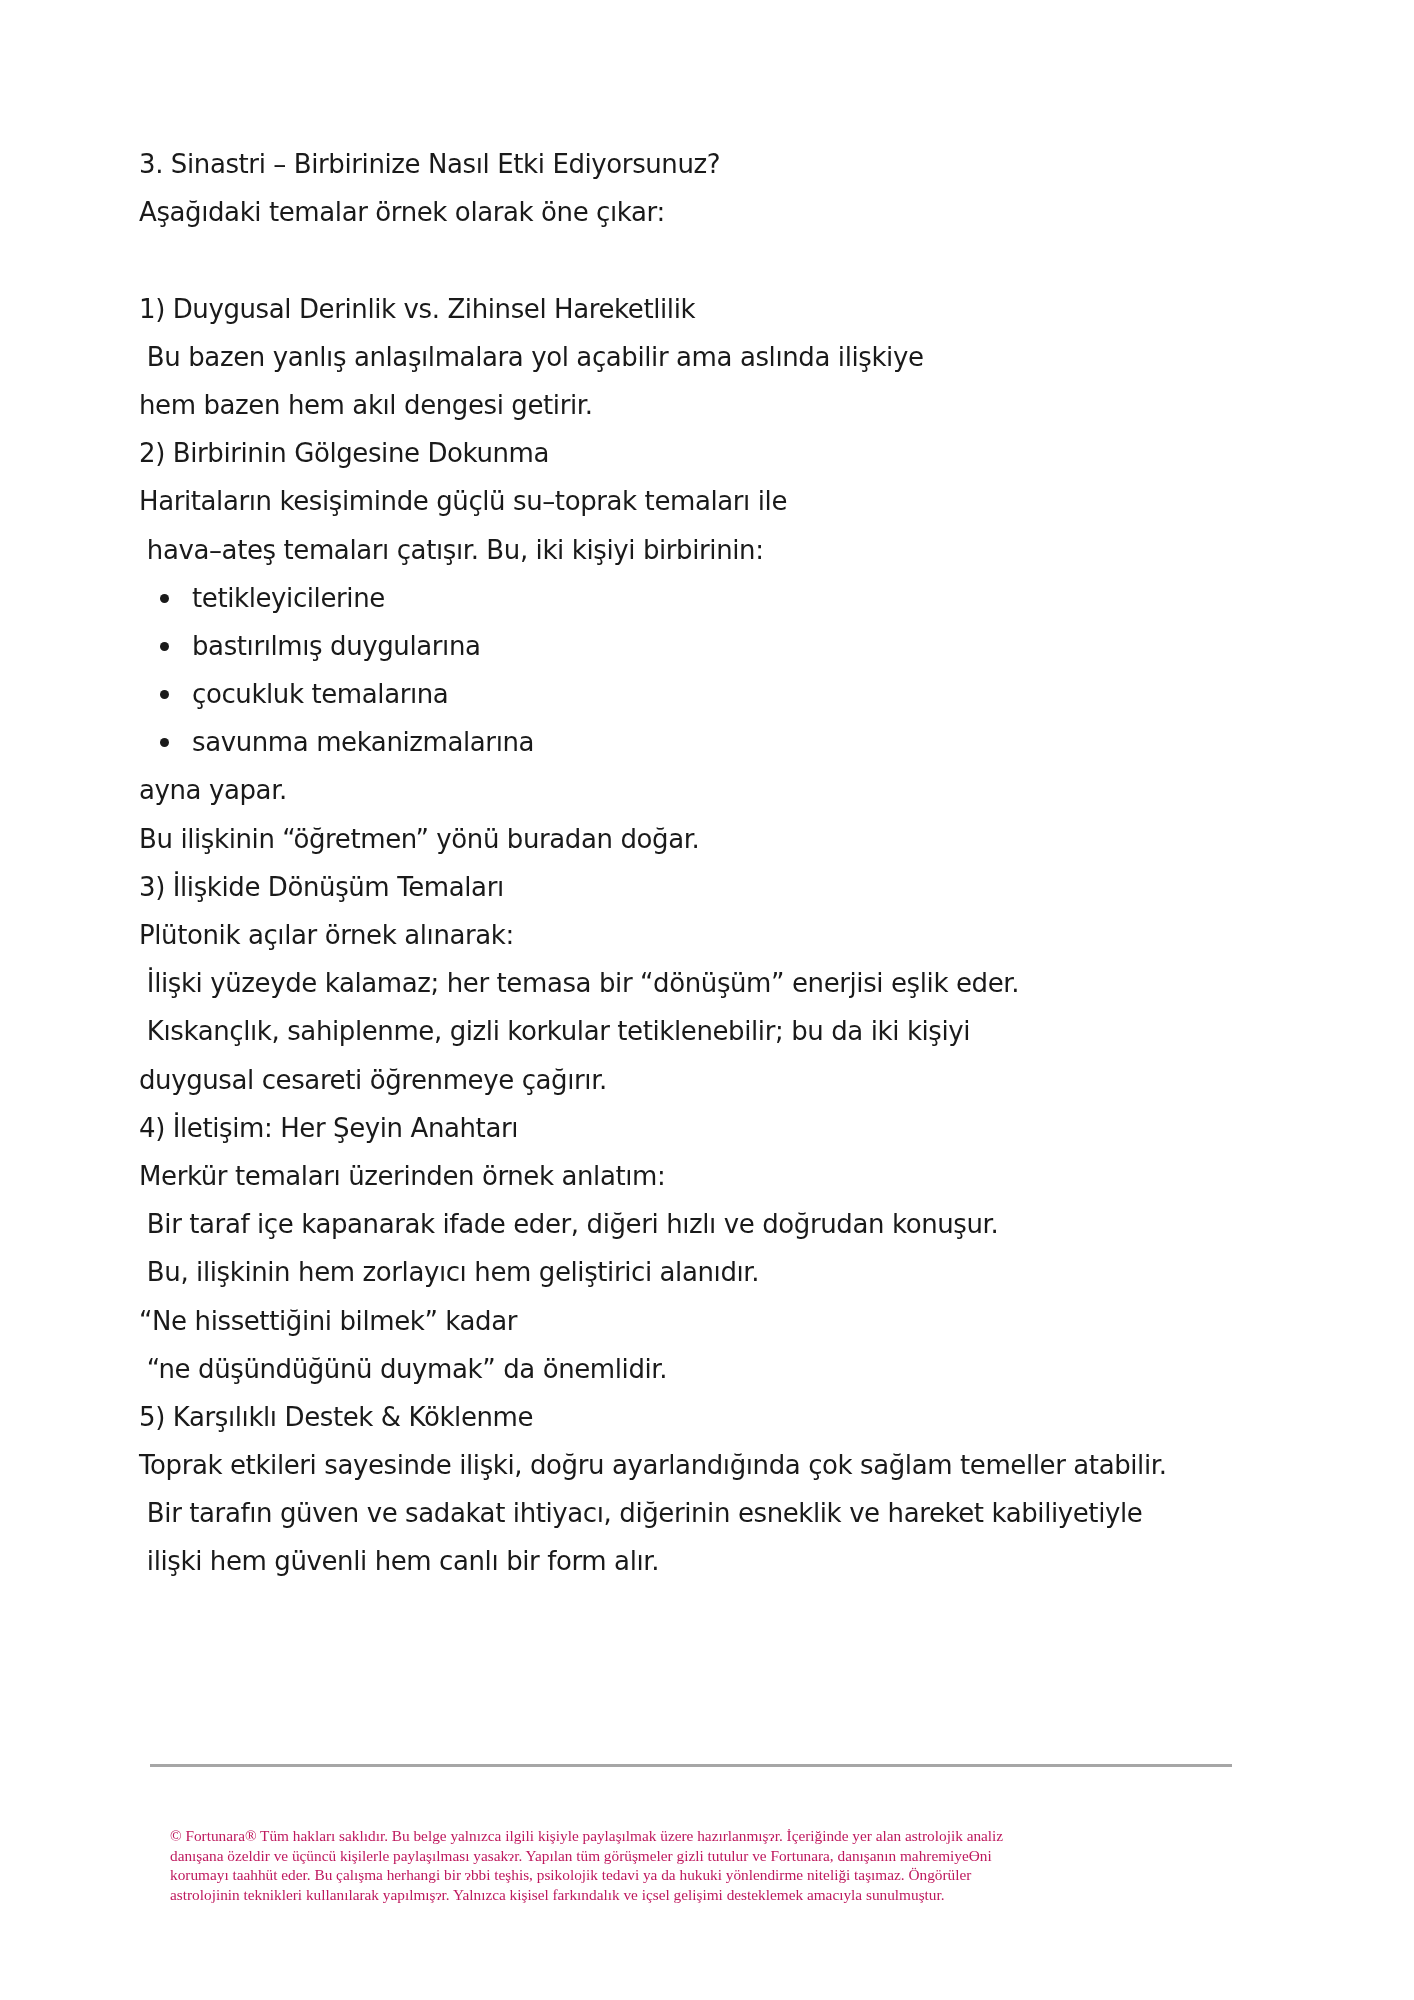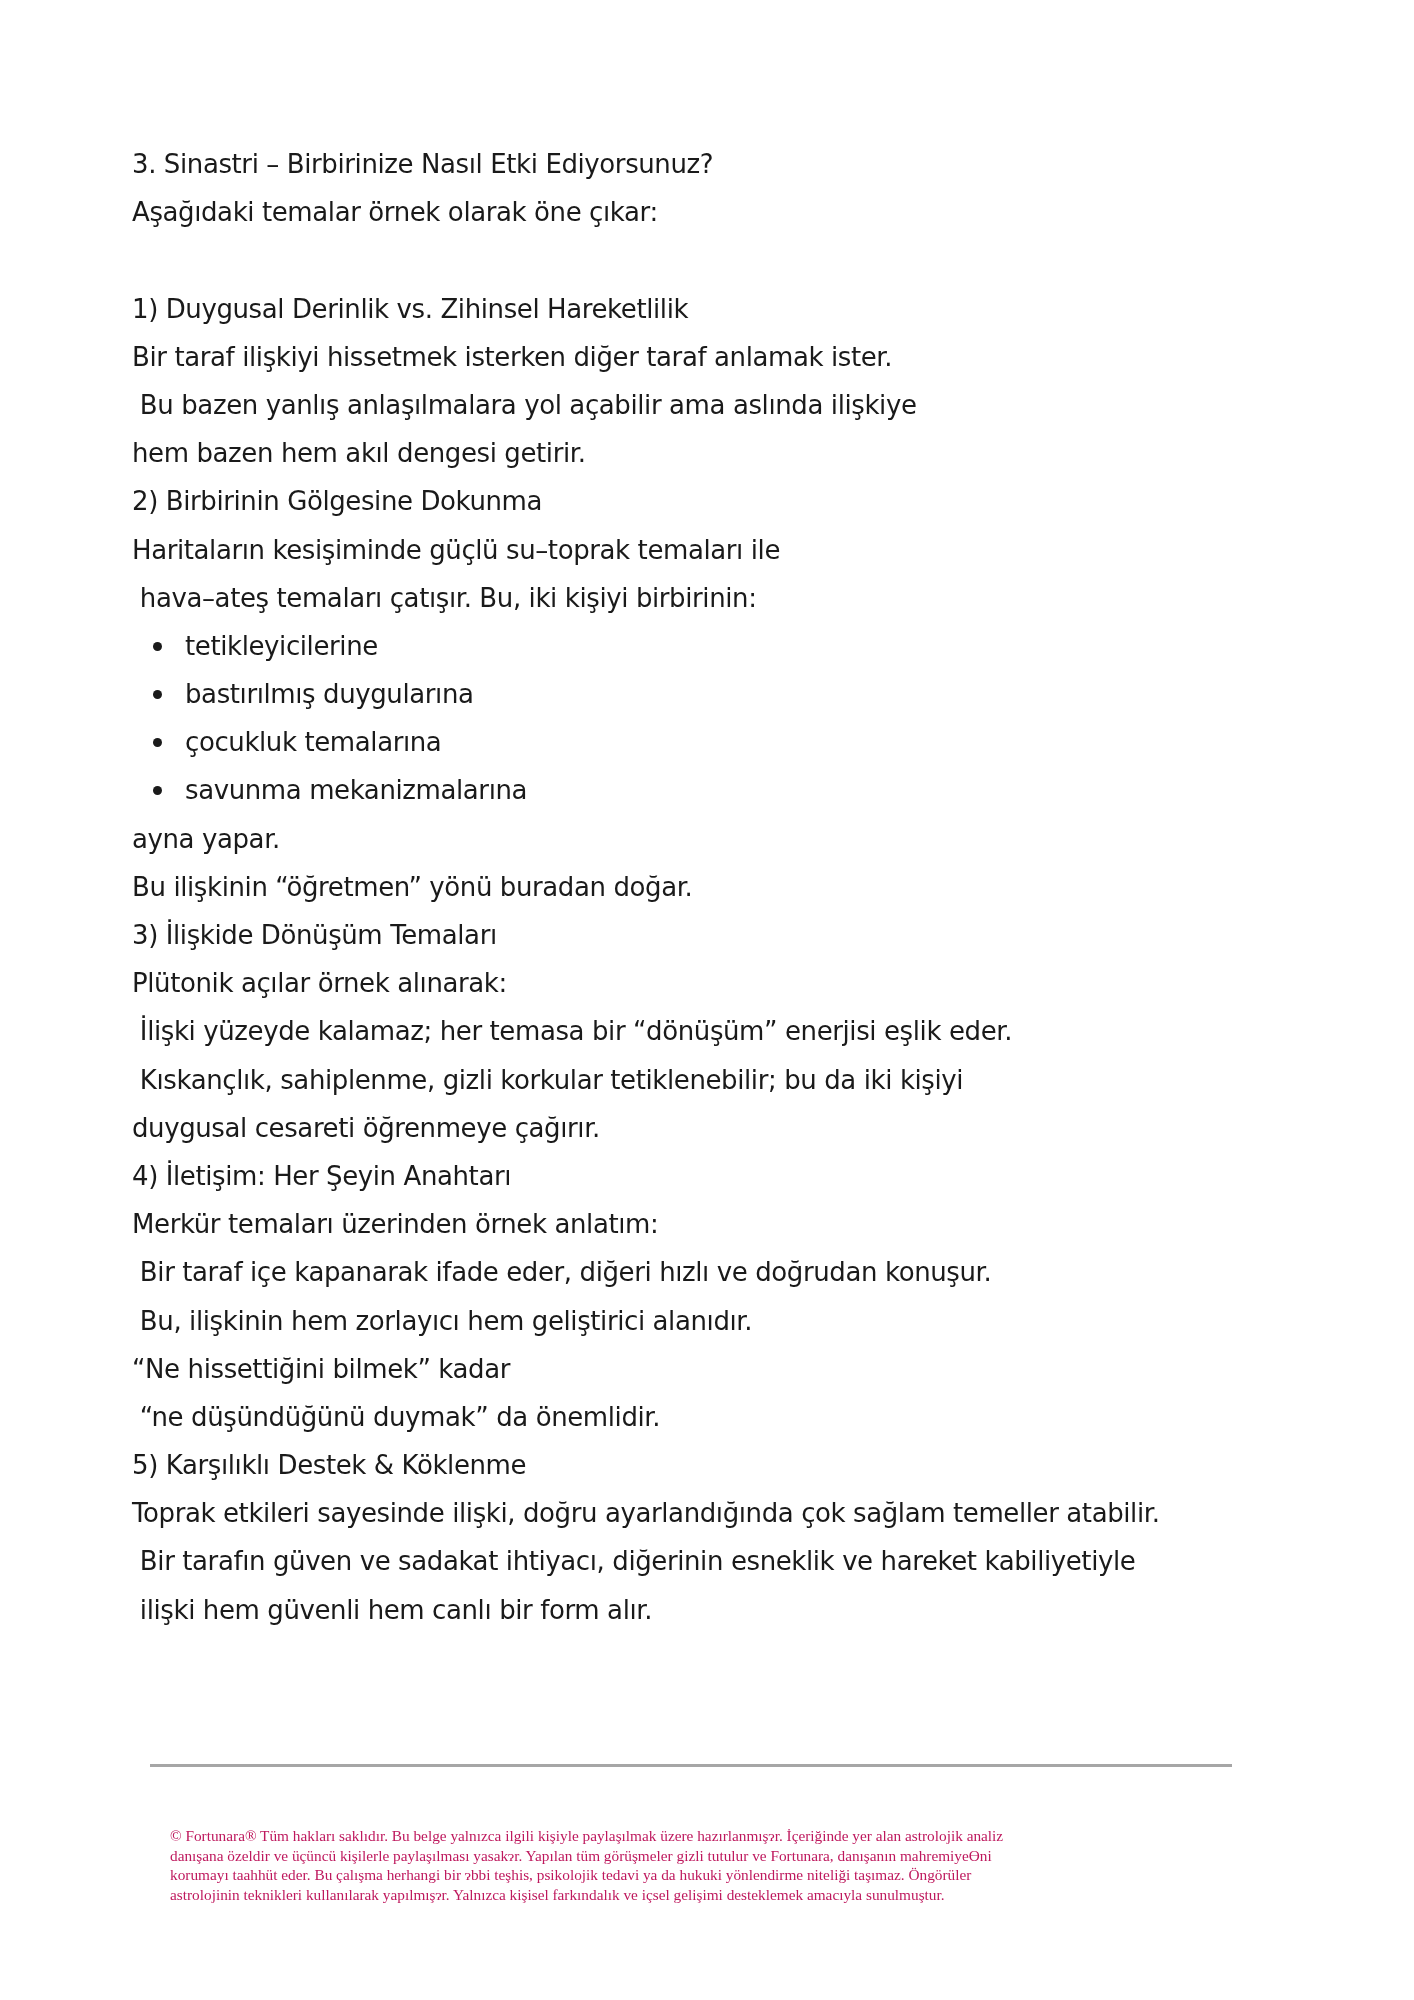--- a/index.html
+++ b/index.html
@@ -1,21 +1,21 @@
 <!DOCTYPE html>
 <html><head>
   <meta charset="utf-8">
   <style>
     html, body { margin: 0; padding: 0; background: #ffffff; }
     body { width: 1414px; height: 2000px; position: relative; overflow: hidden; }
     .page {
       position: absolute; left: 0; top: 0; width: 1414px; height: 2000px; background: #ffffff;
     }
     .content {
-      position: absolute; left: 132px; top: 140px; width: 1200px;
+      position: absolute; left: 139px; top: 140px; width: 1200px;
       font-family: "DejaVu Sans", sans-serif;
       font-size: 26px; line-height: 48.2px; color: #1a1a1a;
       letter-spacing: -0.4px;
     }
     .line { white-space: pre; margin: 0; height: 48.2px; }
     .blank { height: 48.2px; }
     ul.bullets { list-style: none; margin: 0; padding: 0; }
     ul.bullets li { position: relative; padding-left: 53px; height: 48.2px; white-space: pre; }
     ul.bullets li .dot {
       position: absolute; left: 21px; top: 20px; width: 9px; height: 9px; border-radius: 50%; background: #1a1a1a;
@@ -34,21 +34,20 @@
 <body>
 
 <div class="page">
   <div class="content">
     <p class="line">3. Sinastri – Birbirinize Nasıl Etki Ediyorsunuz?</p>
     <p class="line">Aşağıdaki temalar örnek olarak öne çıkar:</p>
     <div class="blank"></div>
 
     <div>
       <p class="line">1) Duygusal Derinlik vs. Zihinsel Hareketlilik</p>
-      <p class="line">Bir taraf ilişkiyi hissetmek isterken diğer taraf anlamak ister.</p>
       <p class="line"> Bu bazen yanlış anlaşılmalara yol açabilir ama aslında ilişkiye</p>
       <p class="line">hem bazen hem akıl dengesi getirir.</p>
     </div>
 
     <div>
       <p class="line">2) Birbirinin Gölgesine Dokunma</p>
       <p class="line">Haritaların kesişiminde güçlü su–toprak temaları ile</p>
       <p class="line"> hava–ateş temaları çatışır. Bu, iki kişiyi birbirinin:</p>
       <ul class="bullets">
         <li><span class="dot"></span><span>tetikleyicilerine</span></li>

